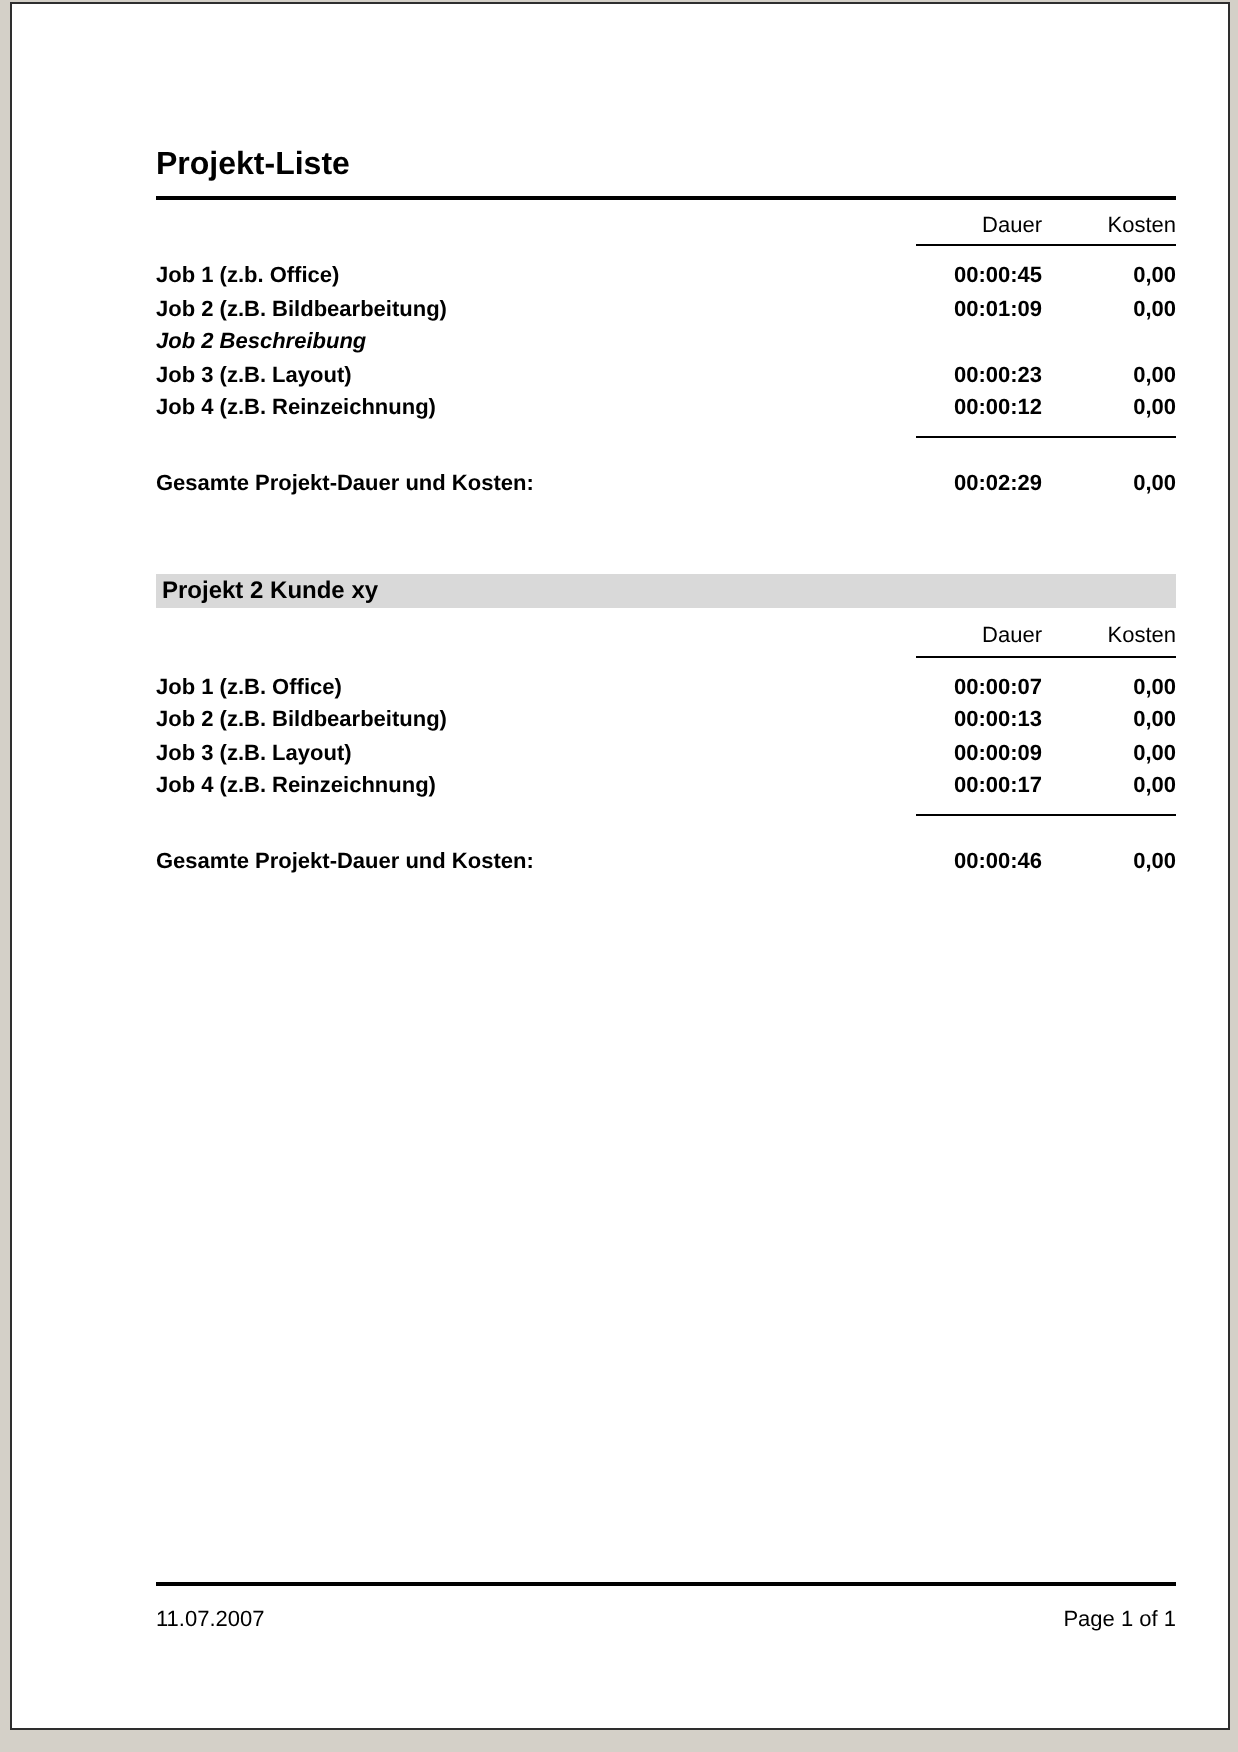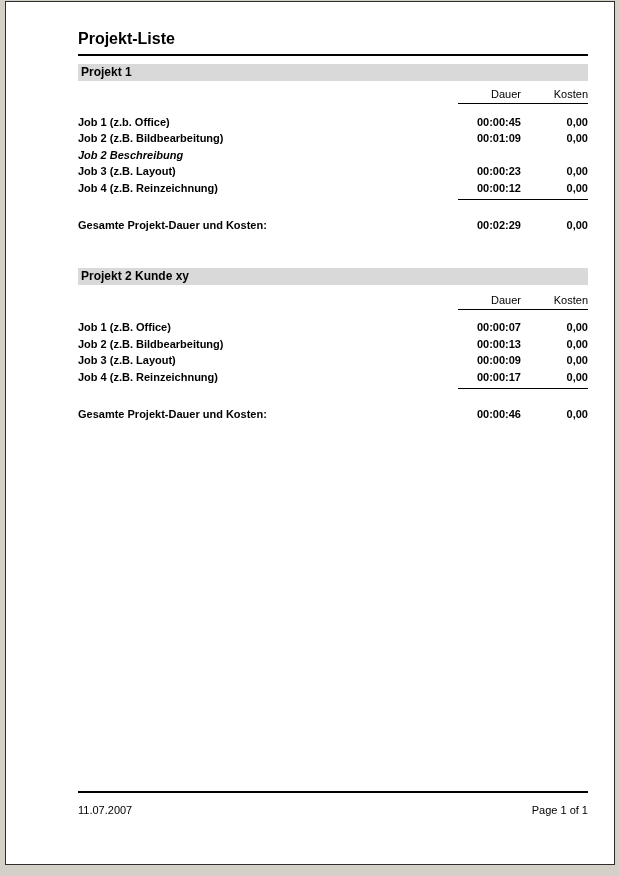--- a/index.html
+++ b/index.html
@@ -14,32 +14,32 @@
   .page {
     position:absolute; left:5px; top:1px;
     width:610px; height:864px;
     background:#ffffff;
     border:1px solid #2e2e2e;
   }
   .content {
     position:absolute; left:72px; right:26px; top:0;
     padding-top:27px;
   }
-  .report-title { font-size:16px; font-weight:bold; line-height:20px; }
+  .report-title { font-size:16px; font-weight:bold; line-height:20px;margin-top:44px; }
   .title-rule { border-top:2px solid #000; margin-top:5px; }
 
   .proj-bar {
     margin-top:8px; height:17px;
     background:#d9d9d9;
     font-size:12px; font-weight:bold; line-height:17px;
     padding-left:3px;
   }
   .proj-desc { margin-top:3px; font-size:11px; font-style:italic; line-height:13px; }
 
-  .row { display:flex; align-items:flex-end; }
+  .row { display:flex; align-items:center; }
   .vals { display:flex; width:130px; margin-left:auto; }
   .dauer { width:63px; text-align:right; }
   .kosten { flex:1; text-align:right; }
 
   .col-header { margin-top:6px; font-size:11px; height:13px; }
   .col-header.after-bar { margin-top:8px; }
   .vals-rule { margin-top:3px; margin-left:auto; width:130px; border-top:1px solid #000; }
 
   .rows { margin-top:7px; font-size:11px;font-weight:bold; }
   .job-row { height:16.5px; }
@@ -61,23 +61,20 @@
 </head>
 <body>
 
 <div class="page">
   <div class="content">
 
     <div class="report-title">Projekt-Liste</div>
     <div class="title-rule"></div>
 
     <section>
-      <div class="proj-bar">
-        <span>Projekt 1</span>
-      </div>
 
       <div class="row col-header">
         <span class="vals">
           <span class="dauer">Dauer</span>
           <span class="kosten">Kosten</span>
         </span>
       </div>
       <div class="vals-rule"></div>
 
       <div class="rows">

